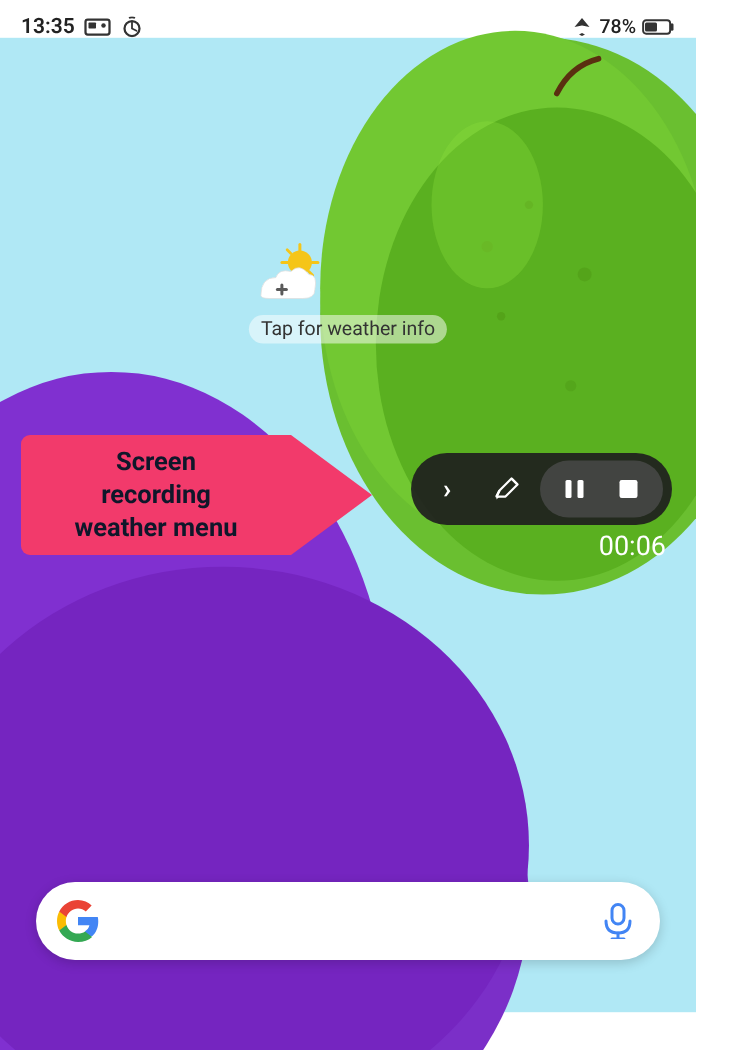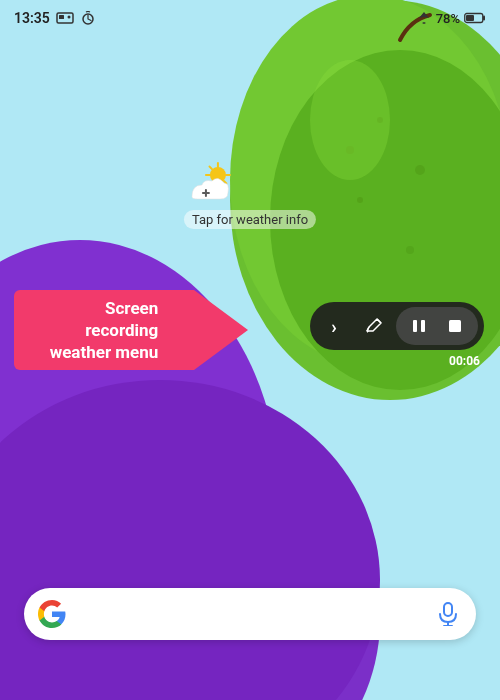--- a/index.html
+++ b/index.html
@@ -6,21 +6,21 @@
 
     body {
       width: 500px;
       height: 700px;
       overflow: hidden;
       font-family: 'Roboto', Arial, sans-serif;
       position: relative;
     }
 
     #phone-screen {
-      width: 500px;
+      width: 464px;
       height: 700px;
       position: relative;
       overflow: hidden;
     }
 
     
     .bg-svg {
       position: absolute;
       top: 0; left: 0;
       width: 100%; height: 100%;
@@ -115,24 +115,24 @@
 
     .arrow-head {
       width: 0;
       height: 0;
       border-top: 40px solid transparent;
       border-bottom: 40px solid transparent;
       border-left: 54px solid #f23a6b;
     }
 
     .arrow-text {
-      color: #ffffff;
+      color: #0f172a;
       font-size: 17px;
       font-weight: 700;
-      text-align: right;
+      text-align: center;
       line-height: 1.3;
       padding: 0 10px;
     }
 
     
     .recording-overlay {
       position: absolute;
       top: 302px;
       right: 16px;
       z-index: 60;
@@ -178,22 +178,22 @@
       background: rgba(80, 80, 80, 0.7);
       border-radius: 20px;
       display: flex;
       align-items: center;
       padding: 4px 8px;
       gap: 6px;
     }
 
     .timer-text {
       color: #fff;
-      font-size: 12px;
-      font-weight: 700;
+      font-size: 18px;
+      font-weight: 400;
       text-align: right;
       padding-right: 4px;
     }
 
     
     .search-bar {
       position: absolute;
       bottom: 60px;
       left: 24px;
       right: 24px;

